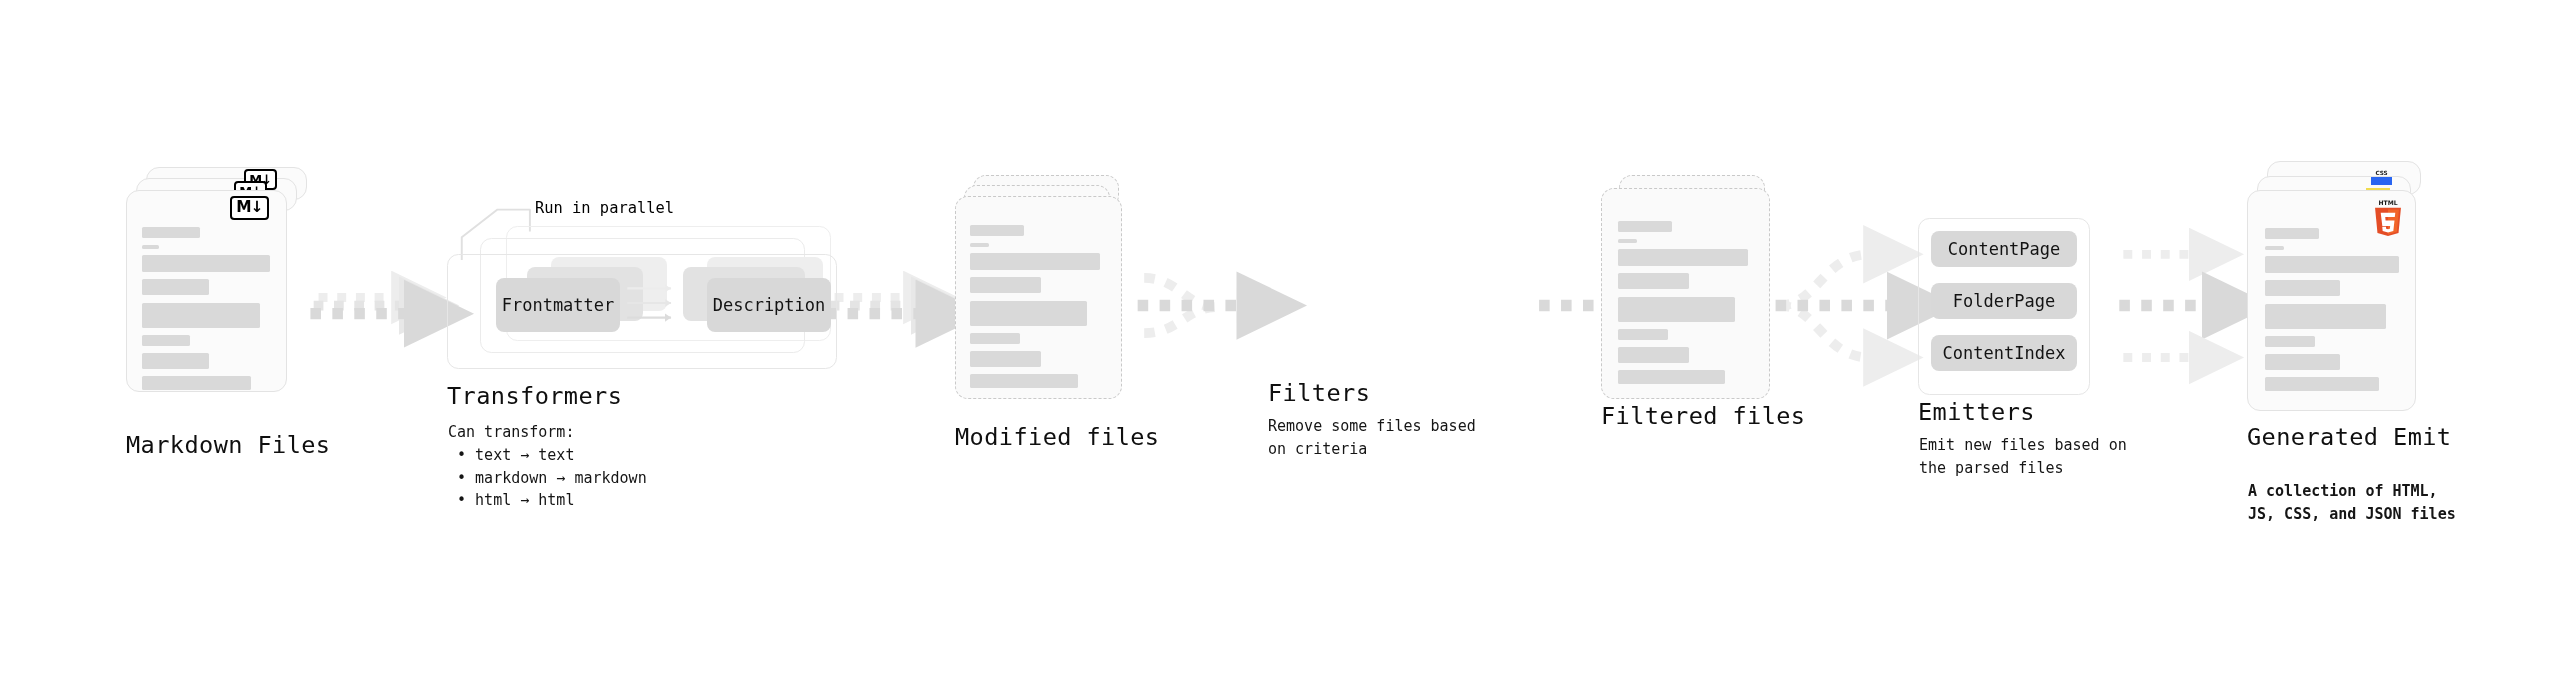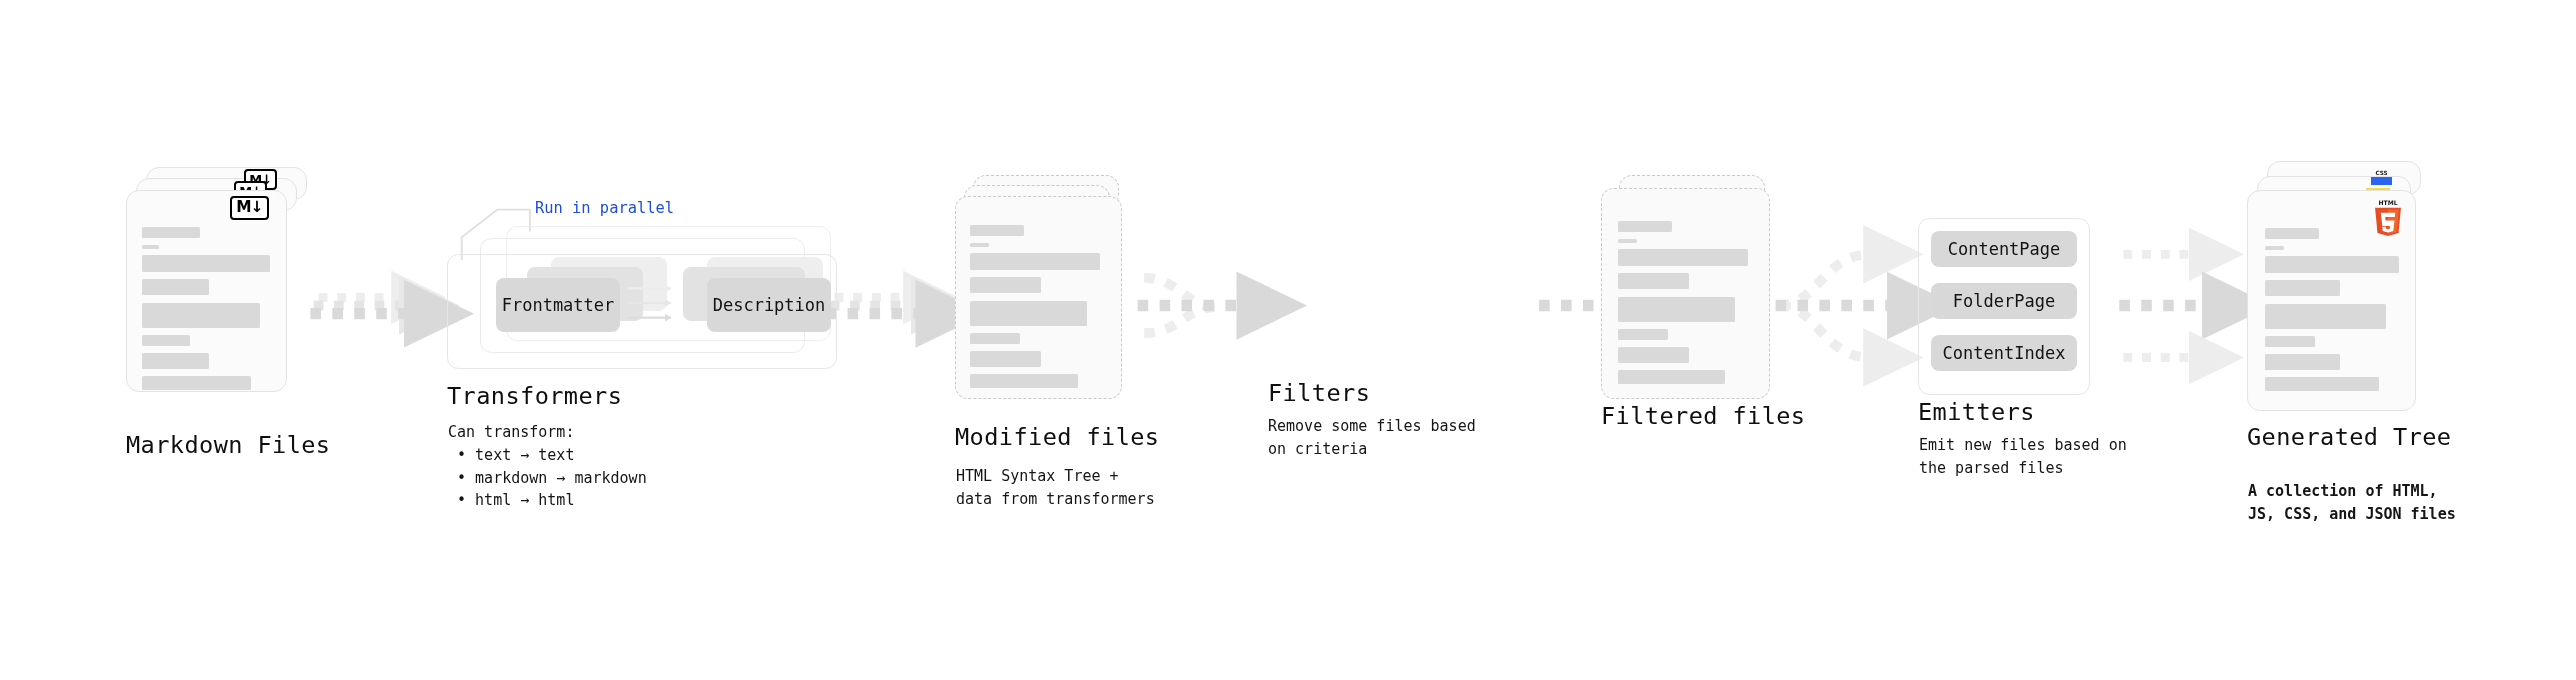--- a/index.html
+++ b/index.html
@@ -114,21 +114,21 @@
   .subtitle {
     position: absolute;
     font-size: 15px;
     line-height: 1.52;
     color: #151515;
     white-space: pre;
   }
   .note {
     position: absolute;
     font-size: 15.4px;
-    color: #1d4ed8;
+    color: #000000;
     white-space: nowrap;
   }
 
   svg.layer { position: absolute; left: 0; top: 0; overflow: visible; }
   svg.full { position: absolute; left: 0; top: 0; width: 2576px; height: 681px; }
 </style>
 </head>
 <body>
 
 <div id="stage">
@@ -253,22 +253,20 @@
       <div class="doc-line" style="width:97%;  height:16.3px;"></div>
       <div class="doc-line" style="width:53%;  height:16.3px;"></div>
       <div class="doc-line" style="width:87%;  height:25px;"></div>
       <div class="doc-line" style="width:37%;  height:10.6px;"></div>
       <div class="doc-line" style="width:53%;  height:16.3px;"></div>
       <div class="doc-line" style="width:80%;  height:14px;"></div>
     </div>
   </div>
 
   <div class="title" style="left:955px; top:423px;">Modified files</div>
-  <div class="subtitle" style="left:956px; top:465px;">HTML Syntax Tree +
-data from transformers</div>
 
 
   <div class="title" style="left:1268px; top:379px;">Filters</div>
   <div class="subtitle" style="left:1268px; top:415px;">Remove some files based
 on criteria</div>
 
   <div class="node doc-stack" style="left:1601px; top:175px; width:187px; height:260px;">
     <div class="doc-card dashed" style="left:18px; top:0px; width:146px; height:32.5px;"></div>
     <div class="doc-card dashed" style="left:0px; top:13px; width:169px; height:211px;"></div>
 
@@ -319,18 +317,18 @@
       <div class="doc-line" style="width:14%;  height:4.1px; margin-bottom:6.5px;"></div>
       <div class="doc-line" style="width:100%; height:16.3px;"></div>
       <div class="doc-line" style="width:56%;  height:16.3px;"></div>
       <div class="doc-line" style="width:90%;  height:25px;"></div>
       <div class="doc-line" style="width:37%;  height:10.6px;"></div>
       <div class="doc-line" style="width:56%;  height:16.3px;"></div>
       <div class="doc-line" style="width:85%;  height:14px;"></div>
     </div>
   </div>
 
-  <div class="title" style="left:2247px; top:423px;">Generated Tree</div>
+  <div class="title" style="left:2247px; top:423px;">Generated Emit</div>
   <div class="subtitle" style="left:2248px; top:480px;font-weight:bold;">A collection of HTML,
 JS, CSS, and JSON files</div>
 
 </div>
 
 
 </body></html>

